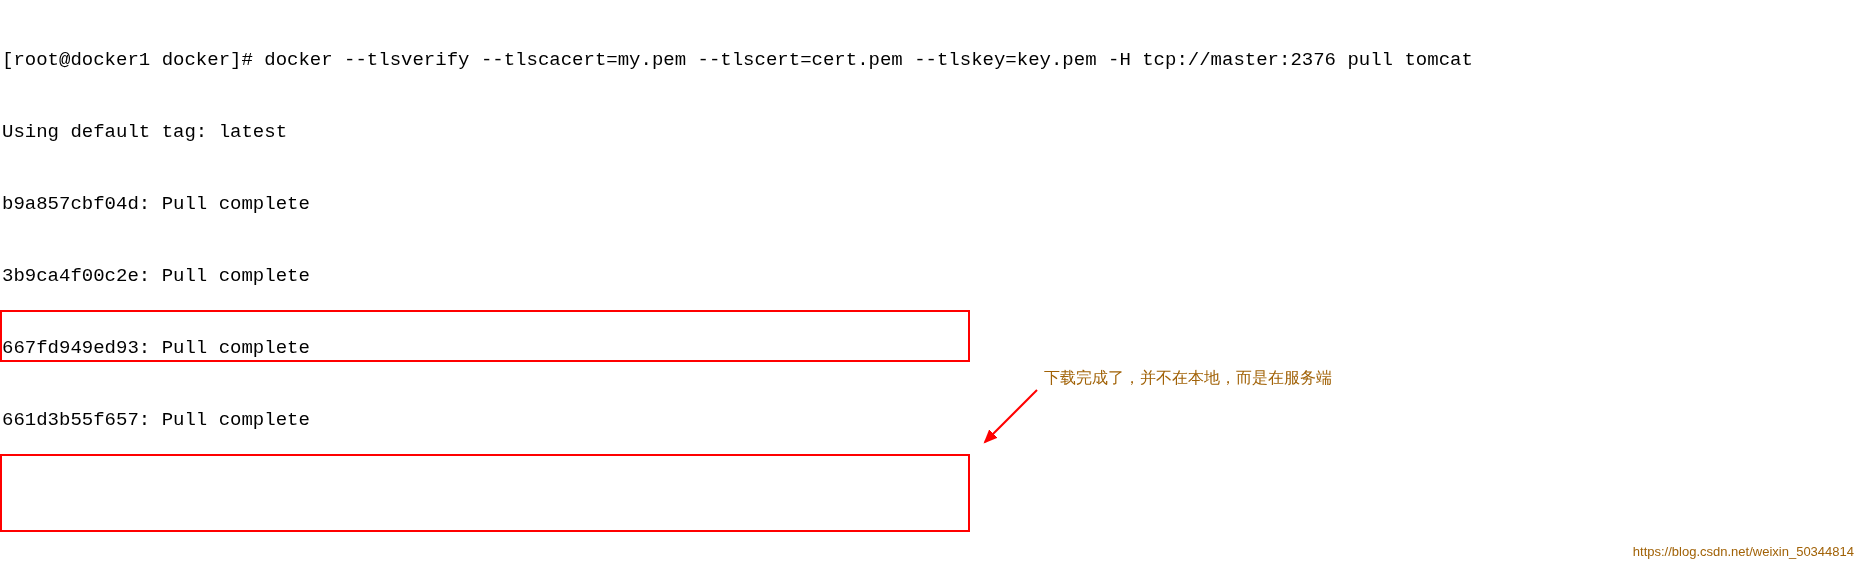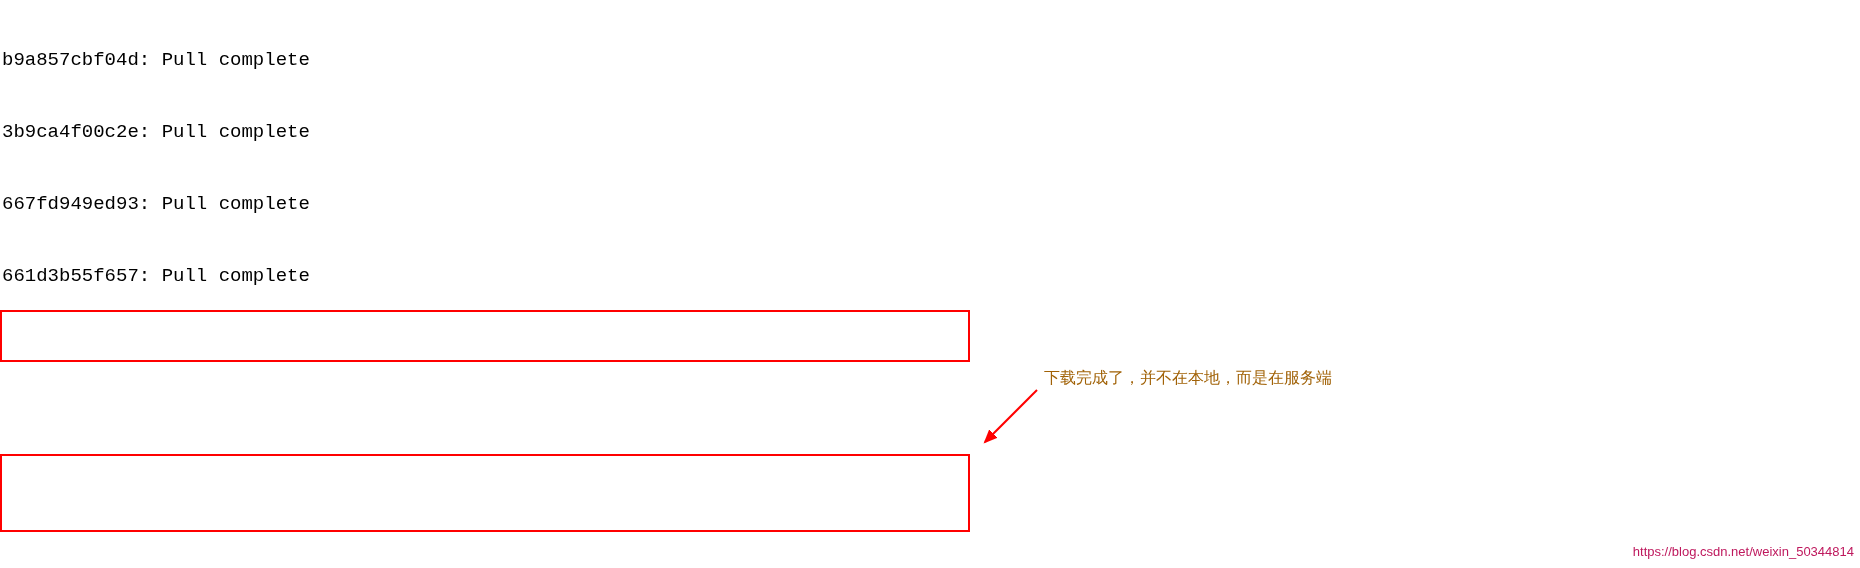--- a/index.html
+++ b/index.html
@@ -38,32 +38,34 @@
   #anno1 { top: 366px; left: 1044px; }
   .arrow {
     position: absolute;
     color: #ff0000;
     pointer-events: none;
   }
   .watermark {
     position: absolute;
     right: 6px;
     bottom: 4px;
-    color: #be185d;
+    color: #a16207;
     font-family: Arial, sans-serif;
     font-size: 13px;
     pointer-events: none;
   }
 </style>
 </head>
 <body>
 
 
 
 <div class="terminal">
+  <span class="line">[root@docker1 docker]# docker --tlsverify --tlscacert=my.pem --tlscert=cert.pem --tlskey=key.pem -H tcp://master:2376 pull tomcat</span>
+  <span class="line">Using default tag: latest</span>
   <span class="line">b9a857cbf04d: Pull complete</span>
   <span class="line">3b9ca4f00c2e: Pull complete</span>
   <span class="line">667fd949ed93: Pull complete</span>
   <span class="line">661d3b55f657: Pull complete</span>
   
   
   
   
   
   

